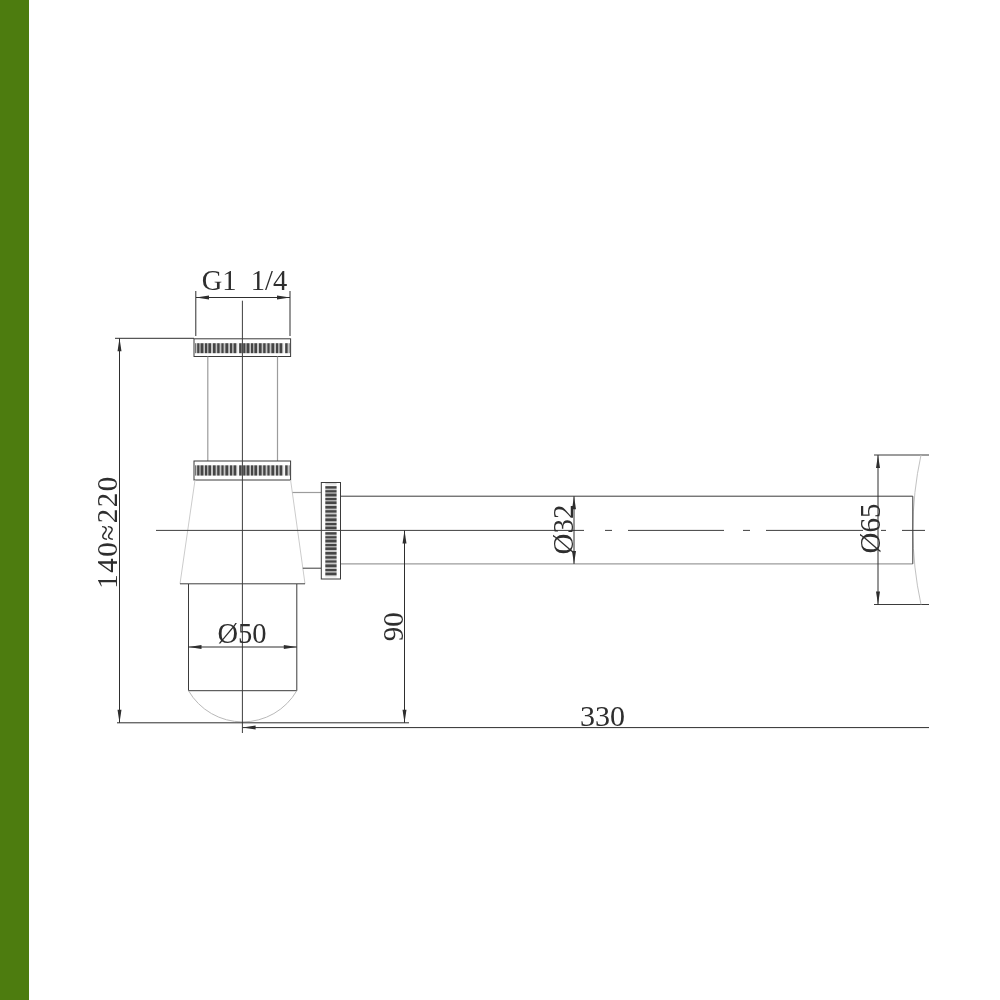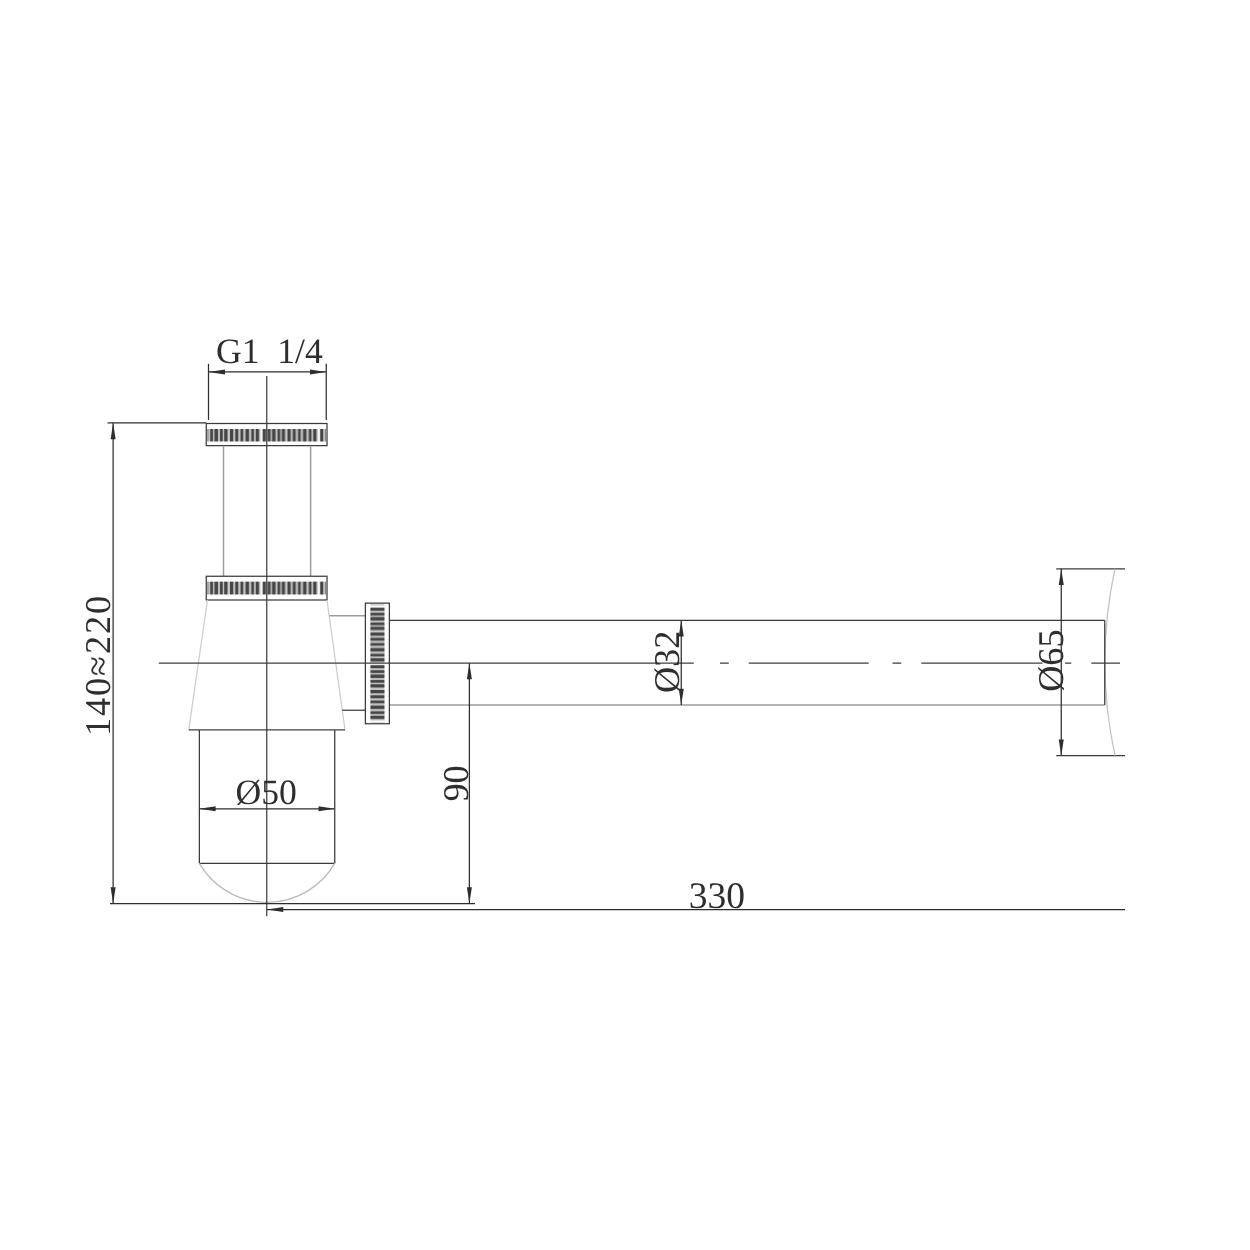--- a/index.html
+++ b/index.html
@@ -1,16 +1,16 @@
 <!DOCTYPE html>
 <html><head>
 <meta charset="utf-8">
 <style>
   html,body{margin:0;padding:0;background:#ffffff;}
-  .page{width:900px;height:1000px;position:relative;background:#4d7c0f;overflow:hidden;}
+  .page{width:900px;height:1000px;position:relative;background:#4d7c0f;overflow:hidden;padding-left:29px;}
   svg{display:block;}
   text{font-family:"Liberation Serif", serif;fill:#2e2e2e;}
 </style>
 </head>
 <body>
 
 <div class="page">
 <svg width="1000" height="1000" viewBox="0 0 1000 1000">
   <defs>
 

